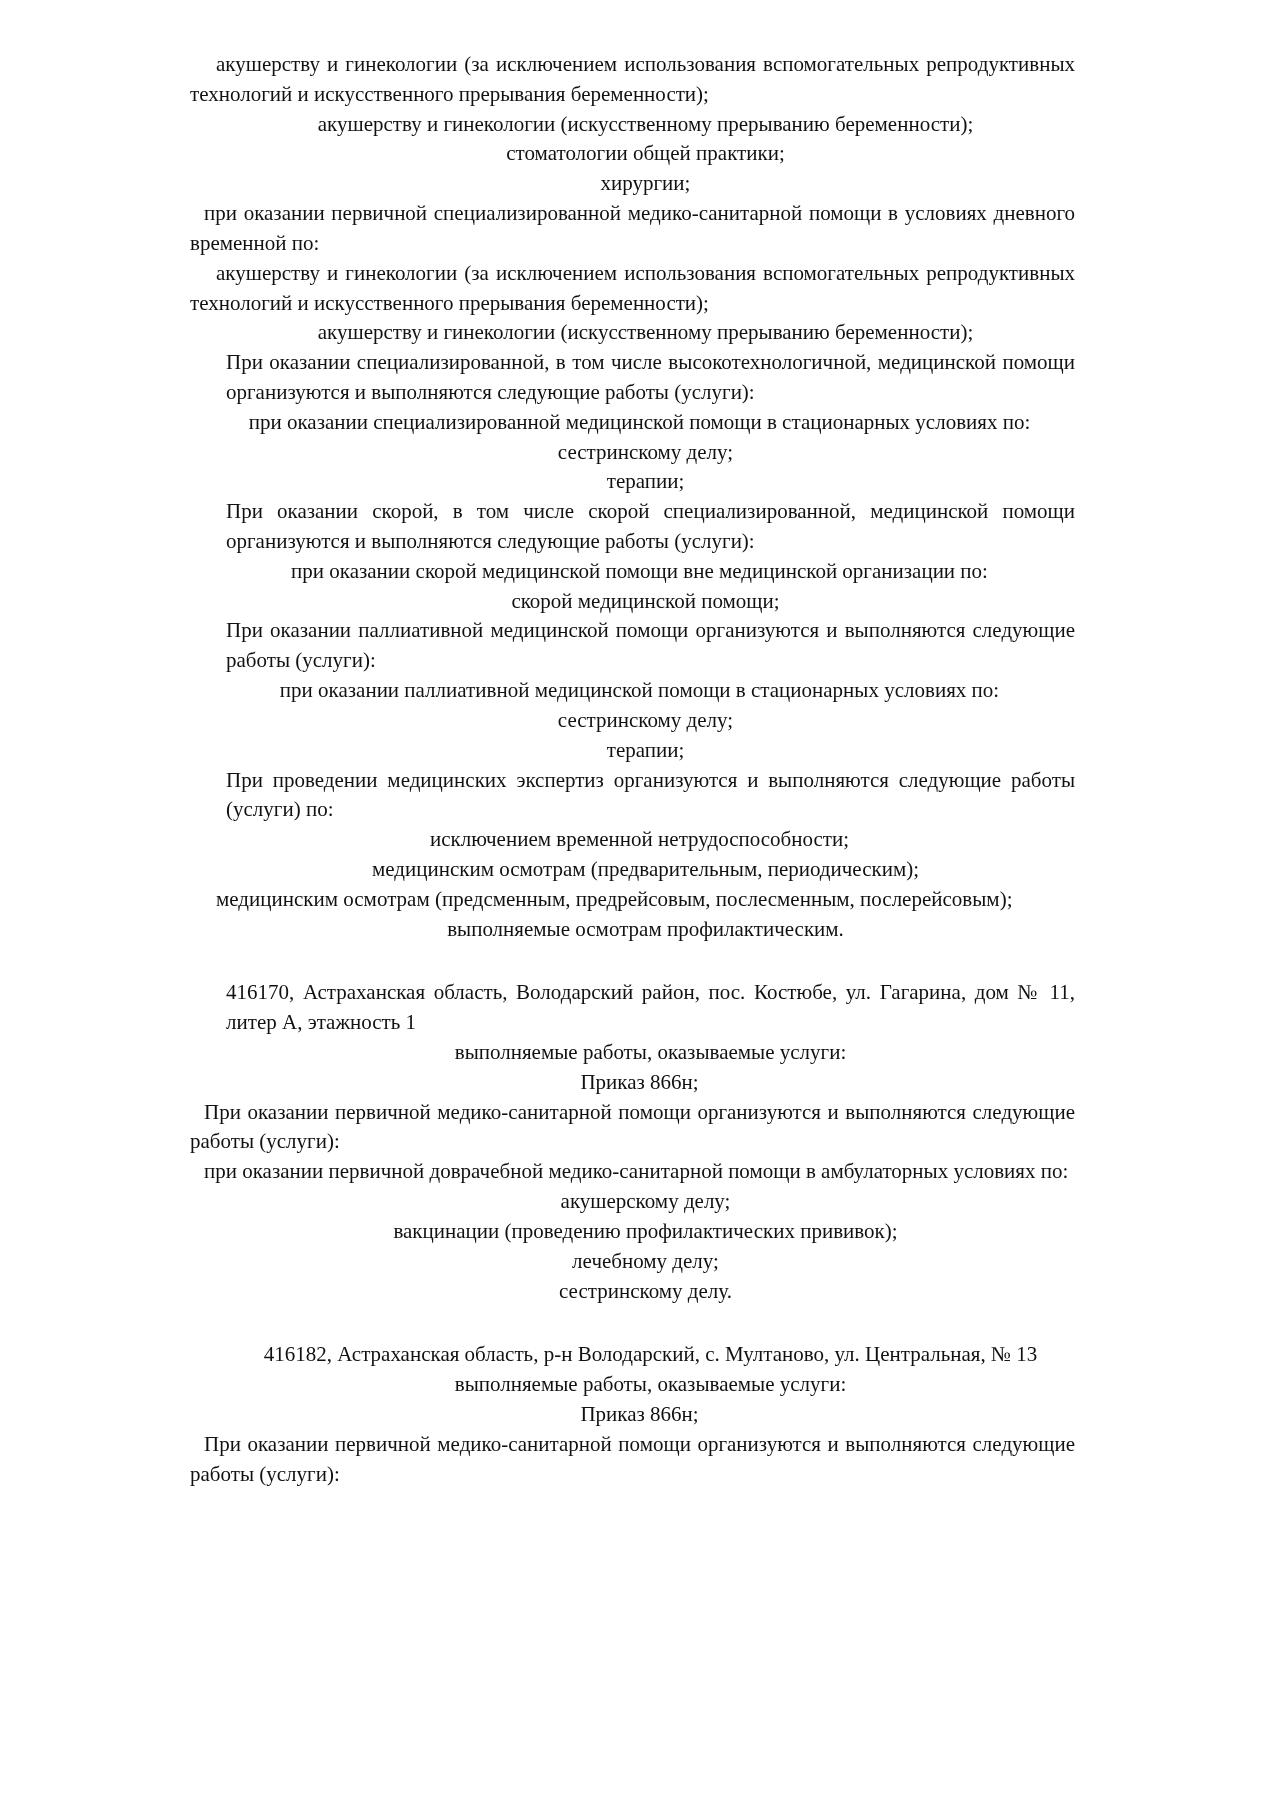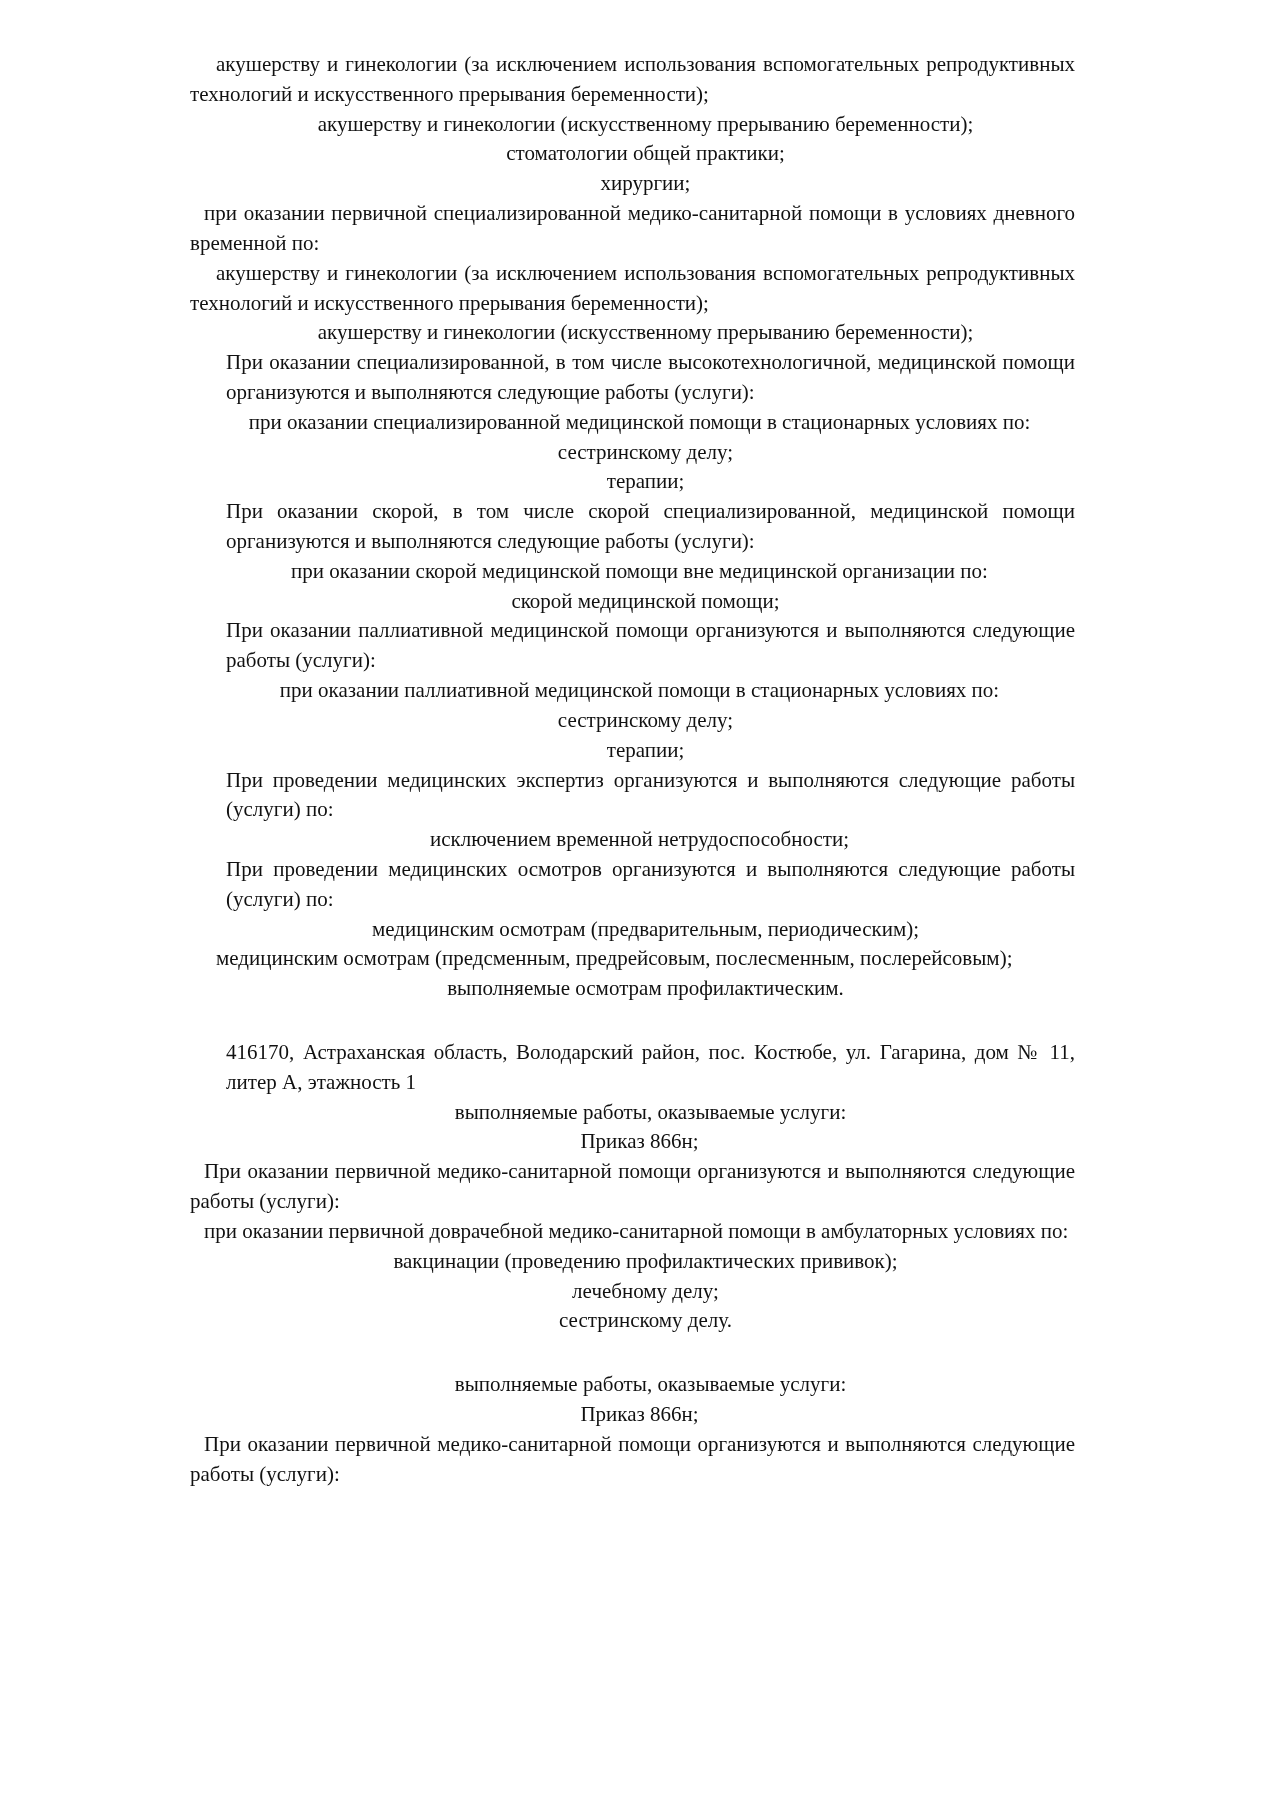--- a/index.html
+++ b/index.html
@@ -66,40 +66,41 @@
     <p class="lvl2 nojust">скорой медицинской помощи;</p>
 
     <p class="lvl0">При оказании паллиативной медицинской помощи организуются и выполняются следующие работы (услуги):</p>
     <p class="lvl1 nojust">при оказании паллиативной медицинской помощи в стационарных условиях по:</p>
     <p class="lvl2 nojust">сестринскому делу;</p>
     <p class="lvl2 nojust">терапии;</p>
 
     <p class="lvl0">При проведении медицинских экспертиз организуются и выполняются следующие работы (услуги) по:</p>
     <p class="lvl1 nojust">исключением временной нетрудоспособности;</p>
 
-    <p class="lvl0">При проведении медицинских осмотров организуются и выполняются следующие работы (услуги) по:</p>
     <p class="lvl2 nojust">медицинским осмотрам (предварительным, периодическим);</p>
     <p class="lvl2">медицинским осмотрам (предсменным, предрейсовым, послесменным, послерейсовым);</p>
     <p class="lvl2 nojust">выполняемые осмотрам профилактическим.</p>
 
     <div class="spacer-block"></div>
 
     <div class="addr-block">
       <p class="lvl0">416170, Астраханская область, Володарский район, пос. Костюбе, ул. Гагарина, дом № 11, литер А, этажность 1</p>
       <p class="lvl0 nojust">выполняемые работы, оказываемые услуги:</p>
       <p class="lvl1 nojust">Приказ 866н;</p>
       <p class="lvl1">При оказании первичной медико-санитарной помощи организуются и выполняются следующие работы (услуги):</p>
       <p class="lvl1">при оказании первичной доврачебной медико-санитарной помощи в амбулаторных условиях по:</p>
+      <p class="lvl2 nojust">акушерскому делу;</p>
       <p class="lvl2 nojust">вакцинации (проведению профилактических прививок);</p>
       <p class="lvl2 nojust">лечебному делу;</p>
       <p class="lvl2 nojust">сестринскому делу.</p>
     </div>
 
     <div class="spacer-block"></div>
 
     <div class="addr-block">
+      <p class="lvl0 nojust">416182, Астраханская область, р-н Володарский, с. Мултаново, ул. Центральная, № 13</p>
       <p class="lvl0 nojust">выполняемые работы, оказываемые услуги:</p>
       <p class="lvl1 nojust">Приказ 866н;</p>
       <p class="lvl1">При оказании первичной медико-санитарной помощи организуются и выполняются следующие работы (услуги):</p>
     </div>
 
   </div>
 </div>
 
 </body></html>

